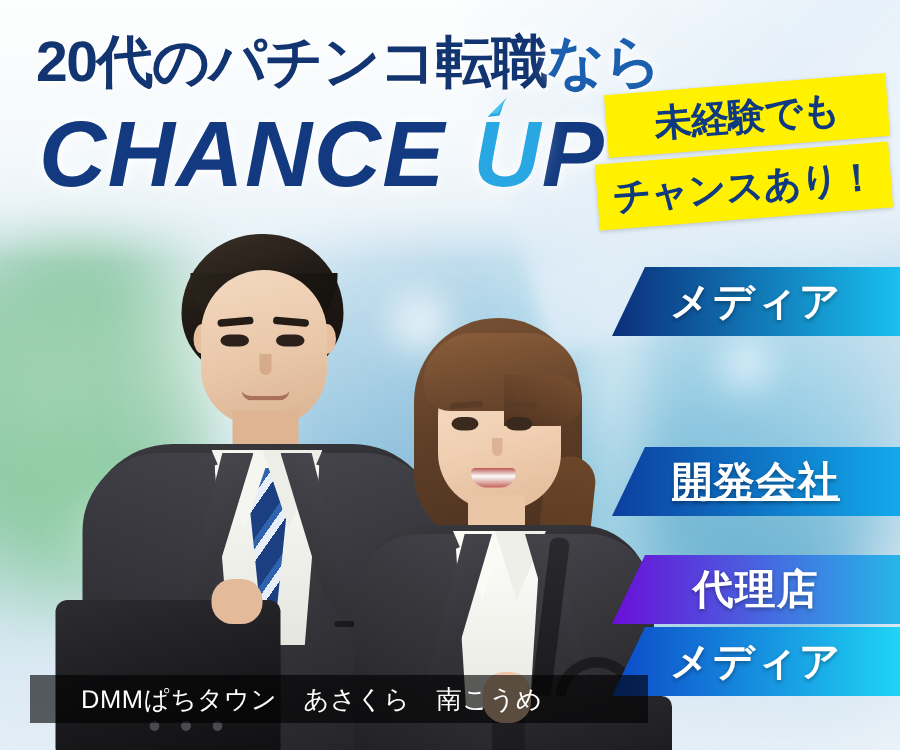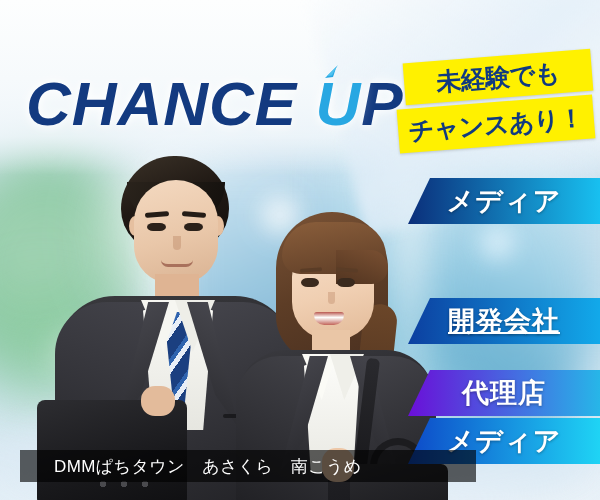--- a/index.html
+++ b/index.html
@@ -181,21 +181,21 @@
     white-space:nowrap;
   }
   .cat.c0{top:0;}
   .cat.c1{top:60px;}
   .cat.c2{top:120px;}
   .cat.c3{top:192px;}
   .cat.c4{top:240px;}
 
   
   .credit{
-    position:absolute;left:20px;top:450px;width:456px;height:32px;z-index:9;
+    position:absolute;left:20px;top:450px;width:412px;height:32px;z-index:9;
     background:rgba(0,0,0,.62);
     display:flex;align-items:center;
     padding-left:34px;
     color:#ffffff;font-size:17px;letter-spacing:.4px;white-space:nowrap;
   }
 </style>
 </head>
 <body>
 
 <div class="banner">
@@ -270,20 +270,21 @@
       <div class="w-lapelR"></div>
       <div class="w-bag-h"></div>
       <div class="w-strap"></div>
       <div class="w-bag"></div>
       <div class="w-hand"></div>
     </div>
 
   </div>
 
   <div class="headline">
+    <div class="line1"><span>20代のパチンコ転職</span><span class="accent">なら</span></div>
 
     <div class="line2"><span>CHANCE </span><span class="u">U</span><span>P</span></div>
 
     <svg class="arrow-flourish" viewBox="0 0 30 34">
       <path d="M26 1 L13 14 L21 13 L24 4 Z" fill="#28a7e2"></path>
       <path d="M25 2 L15 12 L20 11.5 Z" fill="#4fc2ef"></path>
     </svg>
   </div>
 
   <div class="badge">

